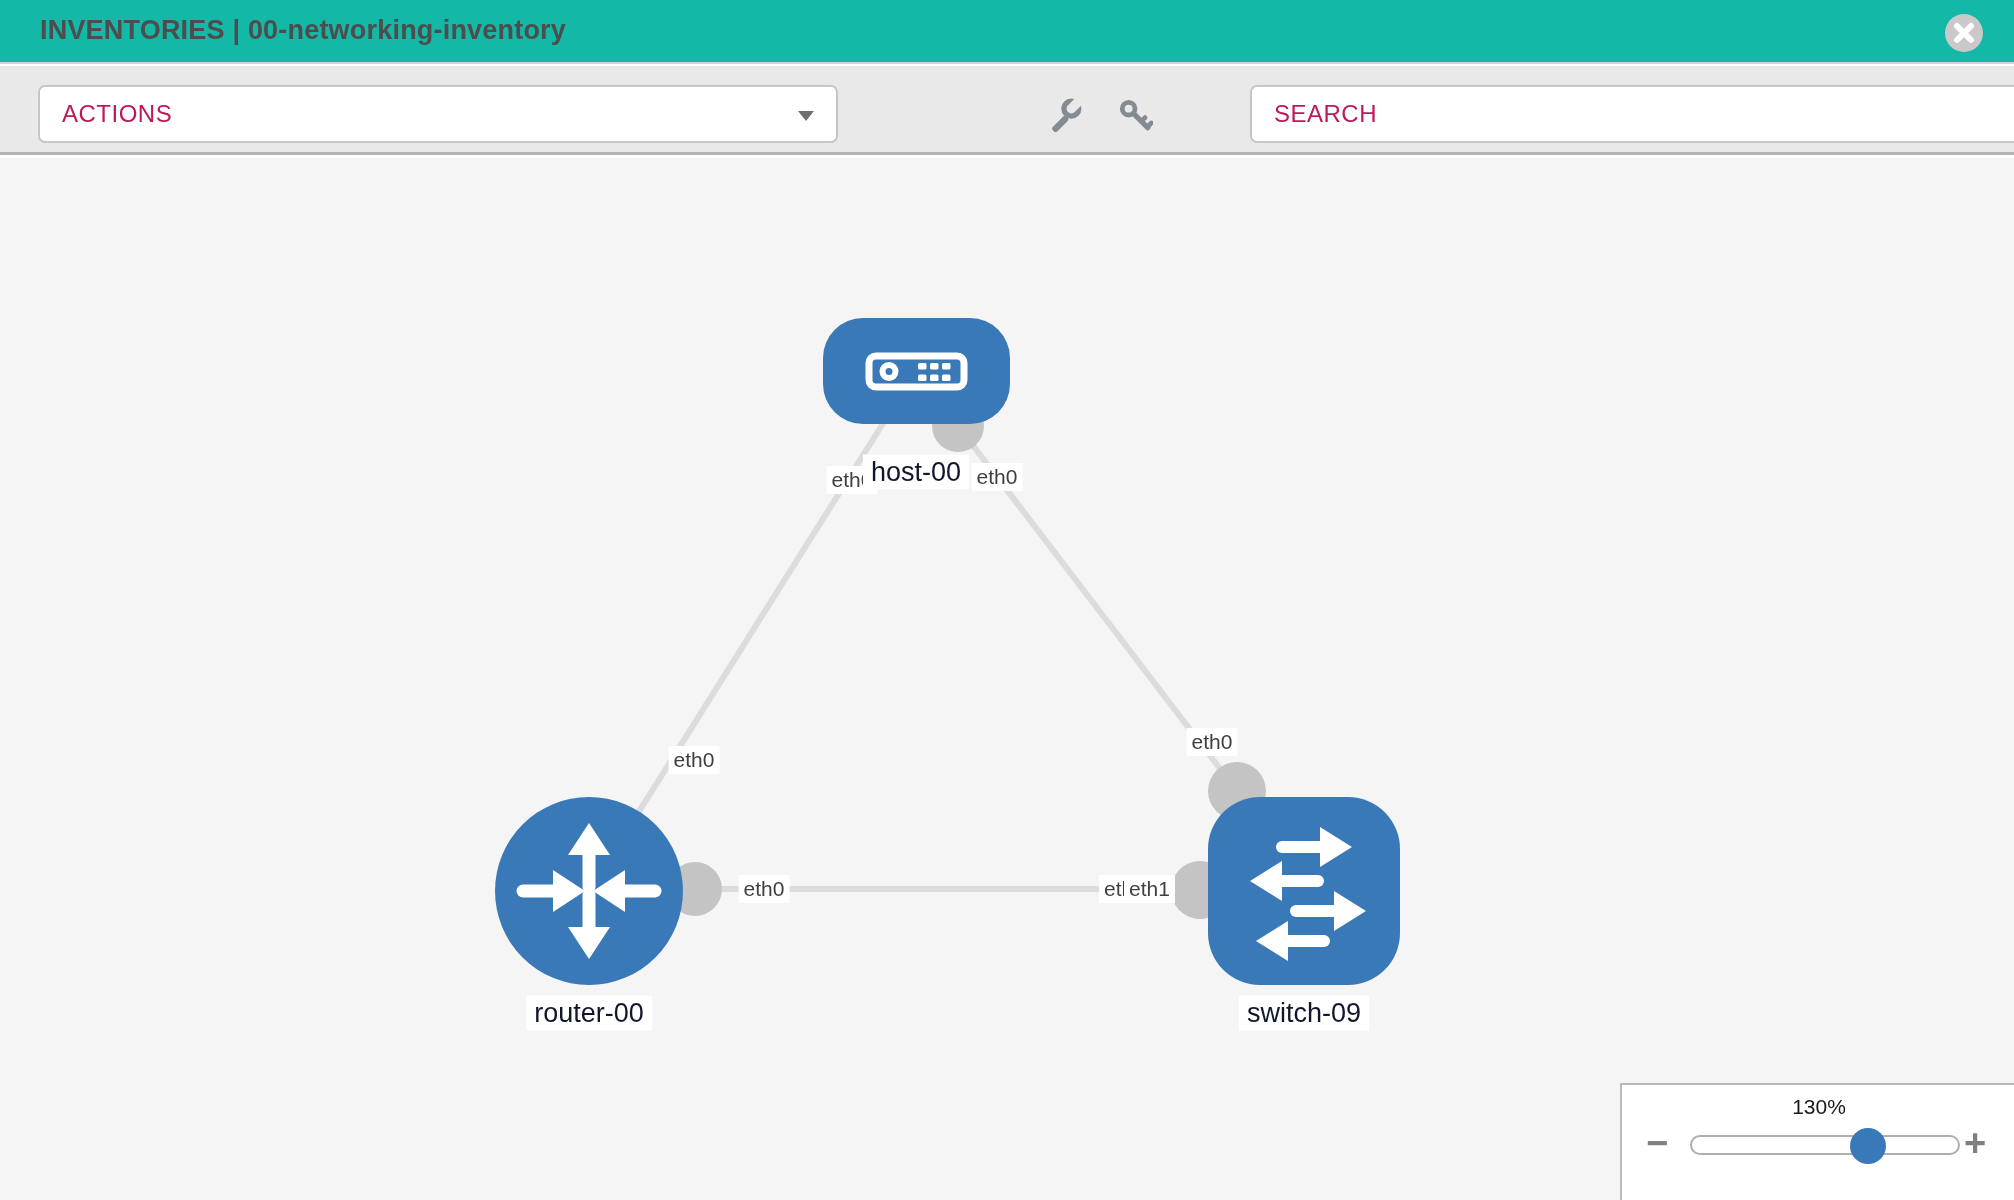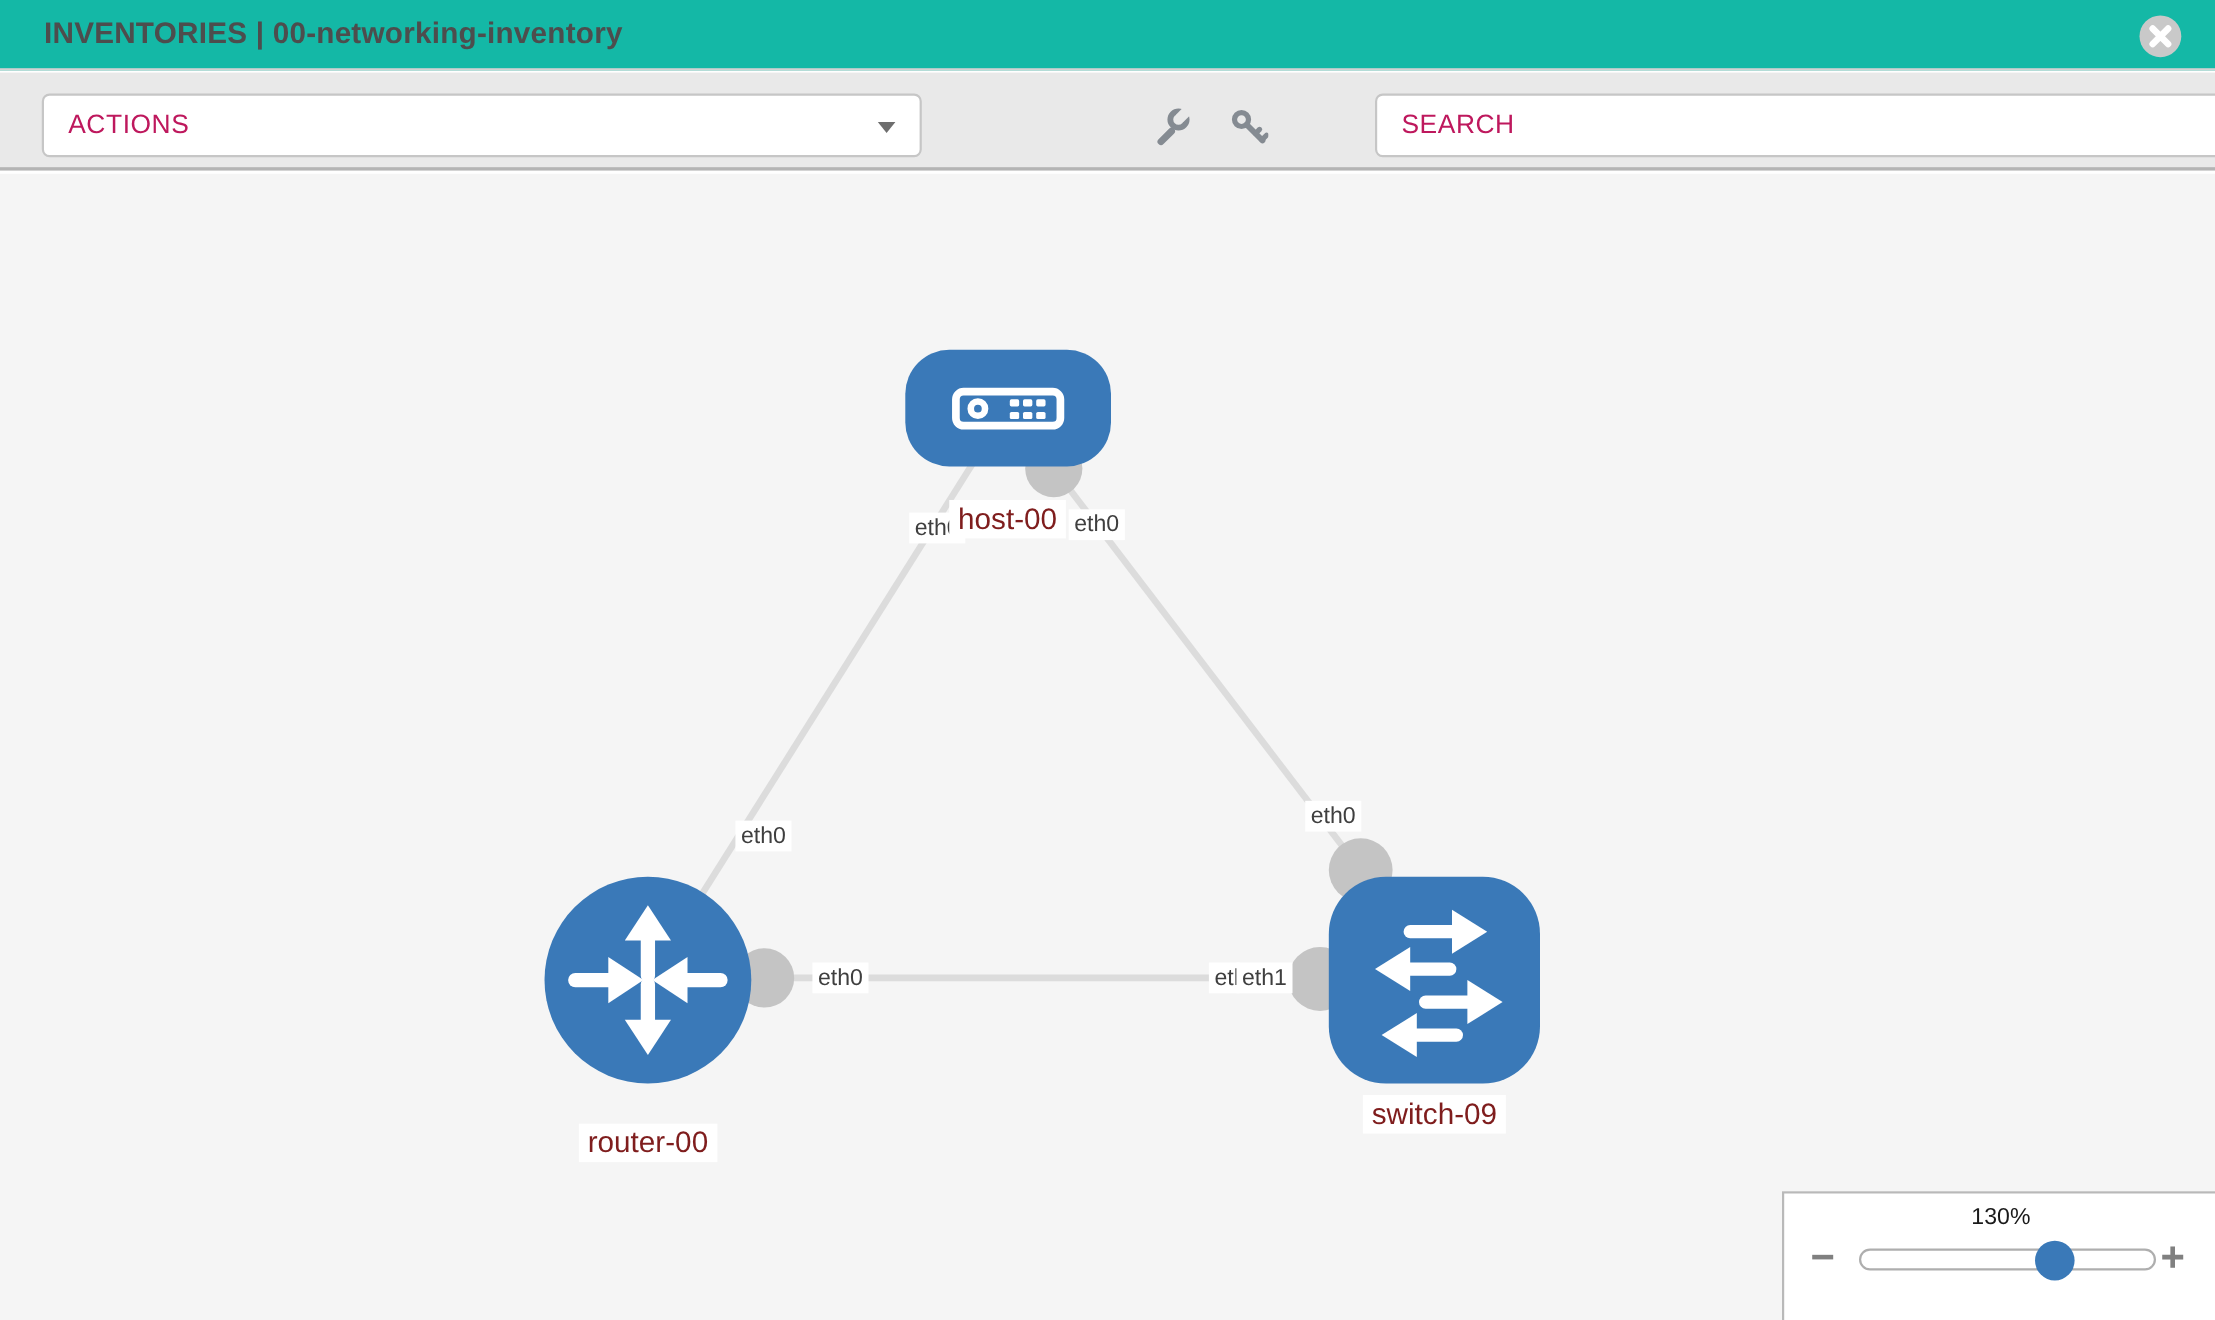--- a/index.html
+++ b/index.html
@@ -36,21 +36,21 @@
   .links-svg { position:absolute; left:0; top:0; }
   .if-circle { position:absolute; border-radius:50%; background:#c4c4c4; z-index:1; }
 
   .node { position:absolute; background:#3a79b8; z-index:2; }
   .node svg { position:absolute; left:0; top:0; }
   .node-host   { left:823px;  top:160px; width:187px; height:106px; border-radius:40px; }
   .node-router { left:495px;  top:639px; width:188px; height:188px; border-radius:50%; }
   .node-switch { left:1208px; top:639px; width:192px; height:188px; border-radius:52px; }
 
   .node-label { position:absolute; transform:translate(-50%,-50%); background:#ffffff;
-                padding:2px 8px; font-size:27px; color:#7f1d1d; white-space:nowrap; z-index:4; }
+                padding:2px 8px; font-size:27px; color:#0f172a; white-space:nowrap; z-index:4; }
   .if-label { position:absolute; transform:translate(-50%,-50%); background:#ffffff;
               padding:2px 5px; font-size:21px; color:#3f3f3f; white-space:nowrap; z-index:3; }
   .if-ghost { position:absolute; transform:translateY(-50%); background:#ffffff;
               padding:2px 0 2px 5px; font-size:21px; color:#3f3f3f; white-space:nowrap;
               overflow:hidden; width:28px; z-index:3; }
   .if-front { position:absolute; transform:translateY(-50%); background:#ffffff;
               padding:2px 5px; font-size:21px; color:#3f3f3f; white-space:nowrap; z-index:4; }
   .z5 { z-index:5; }
 
   
@@ -169,21 +169,21 @@
 
     <div class="if-label" style="left:852px;  top:322px;">eth0</div>
     <div class="if-label z5" style="left:997px;  top:319px;">eth0</div>
     <div class="if-label" style="left:694px;  top:602px;">eth0</div>
     <div class="if-label" style="left:1212px; top:584px;">eth0</div>
     <div class="if-label" style="left:764px;  top:731px;">eth0</div>
     <div class="if-ghost" style="left:1099px; top:731px;">eth1</div>
     <div class="if-front" style="left:1124px; top:731px;">eth1</div>
 
     <div class="node-label" style="left:916px;  top:314px;">host-00</div>
-    <div class="node-label" style="left:589px;  top:881px;">router-00</div>
+    <div class="node-label" style="left:589px;  top:855px;">router-00</div>
     <div class="node-label" style="left:1304px; top:855px;">switch-09</div>
   </div>
 
   <div class="zoom-panel">
     <div class="zoom-level">130%</div>
     <div class="zoom-minus">−</div>
     <div class="zoom-track">
       <div class="zoom-thumb"></div>
     </div>
     <div class="zoom-plus">+</div>

